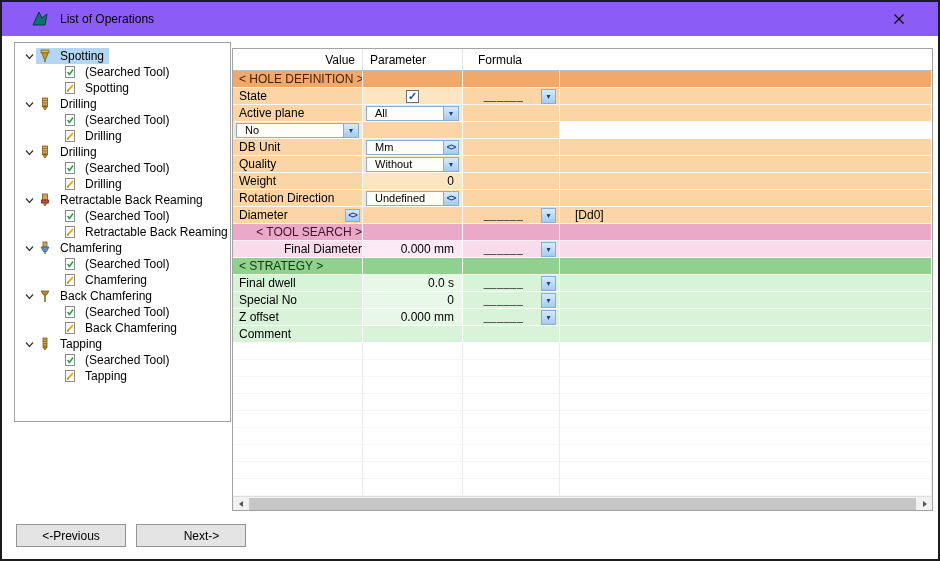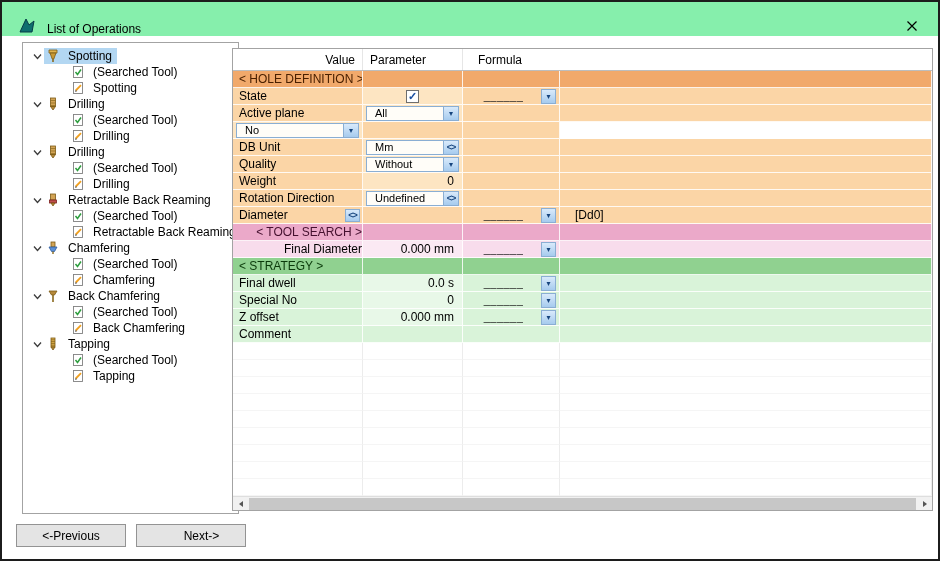--- a/index.html
+++ b/index.html
@@ -1,26 +1,26 @@
 <!DOCTYPE html>
 <html><head>
 <meta charset="utf-8">
 <style>
   * { box-sizing: border-box; }
   html,body { margin:0; padding:0; background:#c8c8c8; font-family:"Liberation Sans", sans-serif; }
   .window { position:relative; width:940px; height:561px; background:#ffffff; border:2px solid #1c1c1c; overflow:hidden; }
 
   
-  .titlebar { position:absolute; left:0; top:0; right:0; height:34px; display:flex; align-items:flex-end; padding:0 16px; background:#86efac; }
+  .titlebar { position:absolute; left:0; top:0; right:0; height:34px; display:flex; align-items:center; padding:0 29px; background:#8b5cf6; }
   .title-icon { width:20px; height:20px; margin-right:9px; display:flex; align-items:center; }
   .title-text { font-size:12px; color:#000; }
   .close-btn { margin-left:auto; width:20px; height:20px; display:flex; align-items:center; justify-content:center; cursor:pointer; }
 
   
-  .tree-panel { position:absolute; left:20px; top:40px; width:217px; height:472px; border:1px solid #a3a3a3; background:#fff; padding-top:5px; overflow:hidden; }
+  .tree-panel { position:absolute; left:12px; top:40px; width:217px; height:380px; border:1px solid #a3a3a3; background:#fff; padding-top:5px; overflow:hidden; }
   .tree-row { height:16px; display:flex; align-items:center; font-size:12px; white-space:nowrap; color:#000; }
   .tree-row .chev { width:14px; margin-left:7px; display:flex; justify-content:center; flex:none; }
   .tree-row.l1 { padding-left:46px; }
   .hl { display:flex; align-items:center; padding:0 2px; height:16px; }
   .tree-row.selected .hl { background:#b3d7f2; }
   .tico { width:15px; height:14px; margin-right:4px; display:flex; flex:none; align-items:center; }
   .tlabel { padding:0 3px; line-height:14px; }
 
   
   .table-panel { position:absolute; left:230px; top:46px; width:701px; height:463px; border:1px solid #a3a3a3; background:#fff; overflow:hidden; }

